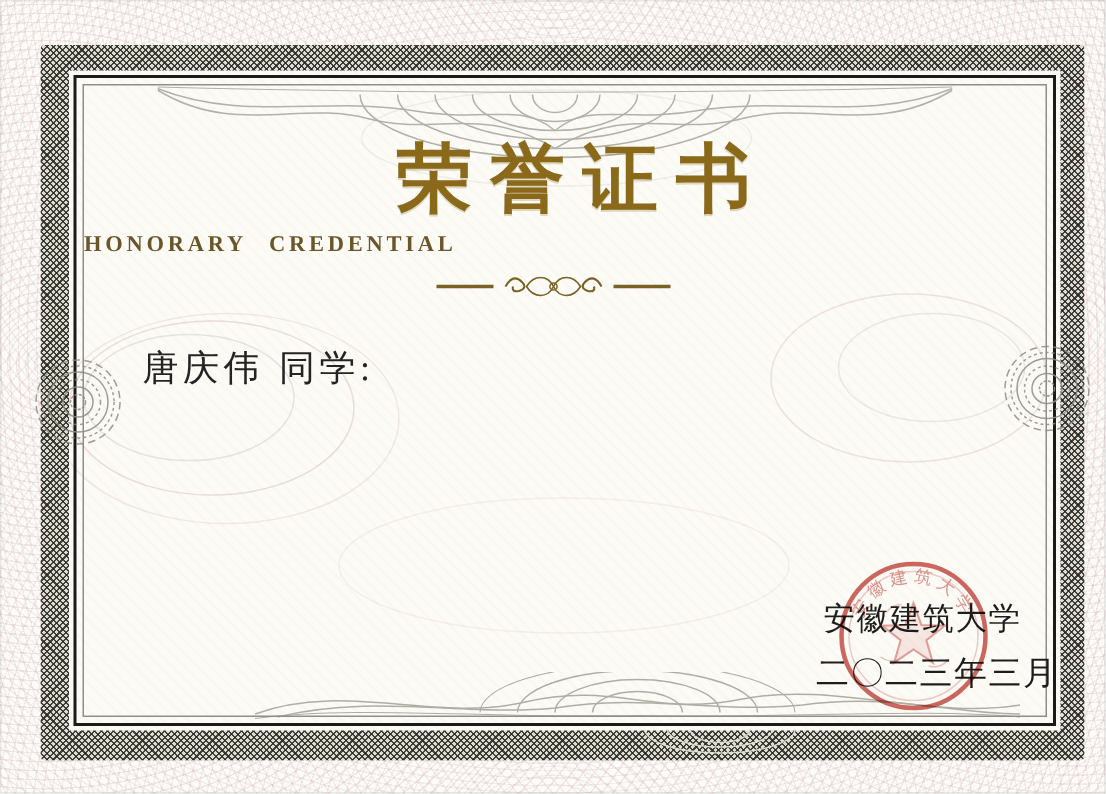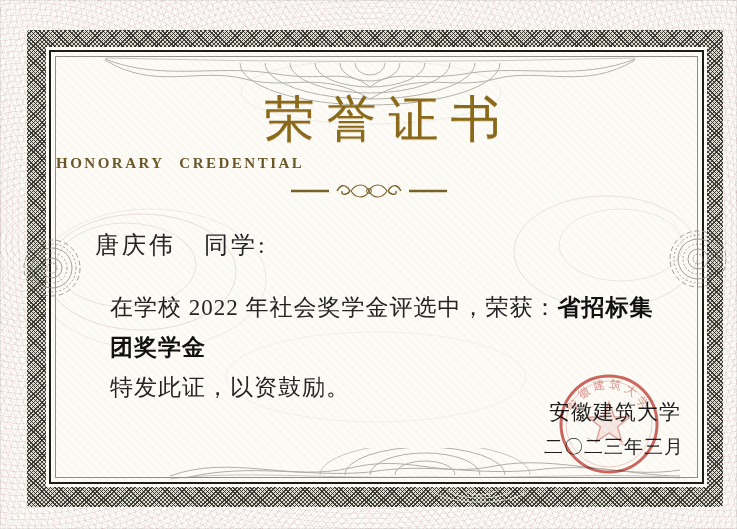--- a/index.html
+++ b/index.html
@@ -34,47 +34,47 @@
     border:2px solid #1b1b18;pointer-events:none;
   }
   .frame-gray{
     position:absolute;left:55px;top:56px;right:39px;bottom:51px;
     border:1px solid #8f8f88;pointer-events:none;
   }
   .deco{position:absolute;pointer-events:none;}
   
   .title{
     position:absolute;left:56px;right:40px;top:92px;text-align:center;
-    font-size:50px;font-weight:normal;color:#8a6a1a;
+    font-size:50px;font-weight:bold;color:#8a6a1a;
     letter-spacing:12px;margin-right:-12px;text-indent:12px;line-height:54px;
     text-shadow:0 1px 0 rgba(138,106,26,.25);
   }
   .subtitle{
     position:absolute;left:56px;right:40px;top:155px;text-align:left;
     font-size:15px;font-weight:bold;color:#6b5629;
     letter-spacing:2.5px;word-spacing:9px;
   }
   .flourish{position:absolute;left:50%;top:182px;transform:translateX(-50%);}
   .recipient{
     position:absolute;left:95px;top:229px;
     font-size:24px;color:#242424;letter-spacing:3px;
   }
-  .recipient .suffix{margin-left:28px;}
+  .recipient .suffix{margin-left:10px;}
   .body-text{
     position:absolute;left:110px;top:288px;width:565px;
     font-size:23px;line-height:40px;color:#242424;letter-spacing:1px;
   }
   .award{font-weight:bold;color:#111;}
   .issuer{
     position:absolute;left:549px;top:398px;
     font-size:21px;color:#1d1d1d;letter-spacing:1px;
   }
   .date{
     position:absolute;left:544px;top:434px;
-    font-size:19px;color:#1d1d1d;letter-spacing:1px;
+    font-size:22px;color:#1d1d1d;letter-spacing:1px;
   }
   .seal{position:absolute;left:557px;top:372px;mix-blend-mode:multiply;pointer-events:none;}
 </style>
 </head>
 <body>
 
 <div class="page">
 
   <div class="band"></div>
   <div class="band-hole"></div>
@@ -147,24 +147,20 @@
     <path d="M48,9 q5,-9 11,-3 q4,4 -2,6 q-5,1 -4,-3"></path>
     <path d="M112,9 q-5,-9 -11,-3 q-4,4 2,6 q5,1 4,-3"></path>
     <path d="M62,9 c5,-8 14,-8 18,0 c4,-8 13,-8 18,0 c-5,8 -14,8 -18,0 c-4,8 -13,8 -18,0 Z" stroke-width="1.1"></path>
     <circle cx="80" cy="9" r="2.4" stroke-width="1"></circle>
   </svg>
 
   <div class="recipient">
     <span>唐庆伟</span><span class="suffix">同学:</span>
   </div>
 
-  <div class="body-text">
-    <span>在学校 2022 年社会奖学金评选中，荣获：</span><span class="award">省招标集团奖学金</span><br>
-    <span>特发此证，以资鼓励。</span>
-  </div>
 
   <div class="issuer">安徽建筑大学</div>
   <div class="date">二〇二三年三月</div>
 
   <svg class="seal" width="104" height="104" viewBox="0 0 104 104" fill="none">
     <circle cx="52" cy="52" r="48" stroke="rgba(193,62,54,.78)" stroke-width="3"></circle>
     <circle cx="52" cy="52" r="43" stroke="rgba(193,62,54,.25)" stroke-width="1"></circle>
     <polygon points="52,30 57.3,44.7 72.9,45.2 60.6,54.8 64.9,69.8 52,61 39.1,69.8 43.4,54.8 31.1,45.2 46.7,44.7" stroke="rgba(193,62,54,.45)" stroke-width="1.4" fill="rgba(193,62,54,.10)"></polygon>
     <path id="sealArc" d="M16,52 A36,36 0 0 1 88,52" fill="none"></path>
     <text font-size="11.5" fill="rgba(193,62,54,.55)" letter-spacing="3.5" font-family="Liberation Serif, DejaVu Serif, serif">

